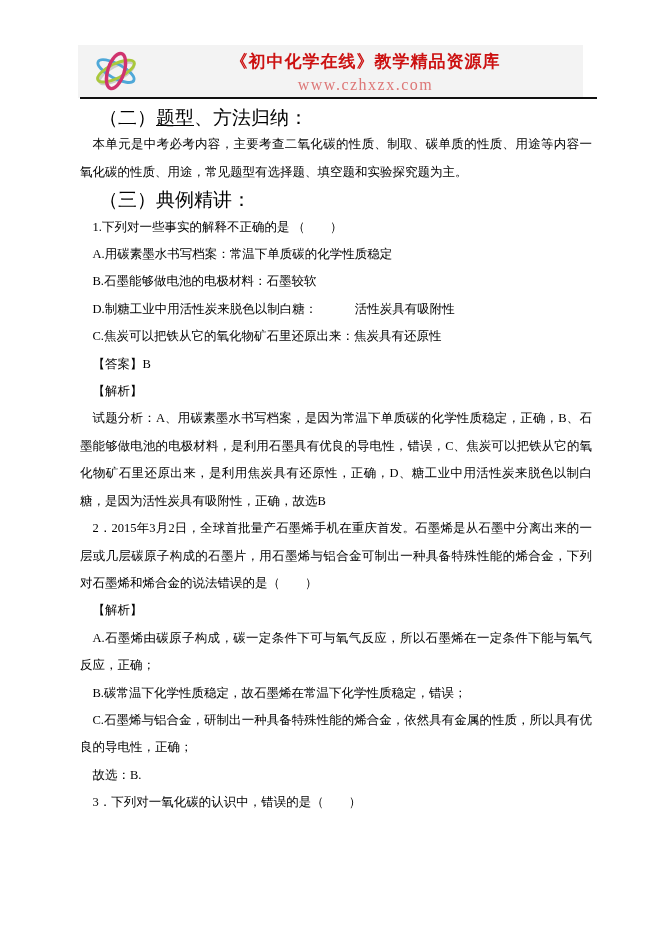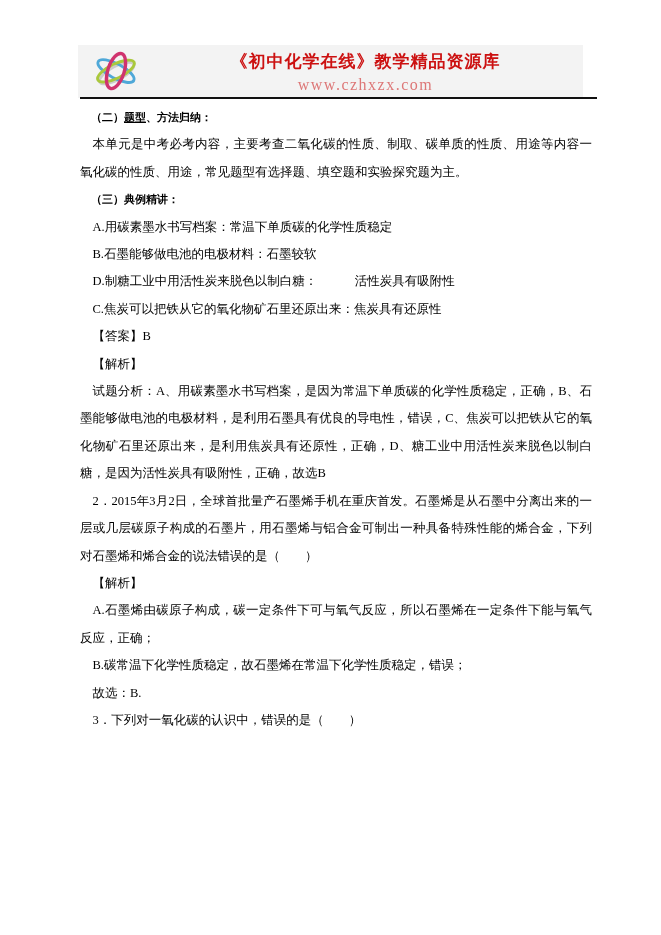--- a/index.html
+++ b/index.html
@@ -17,21 +17,21 @@
     font-size:17px; font-weight:bold; color:#cc1111; letter-spacing:1px;
     white-space:nowrap;
   }
   .site-url { font-size:16px; color:#dd7777; letter-spacing:1.5px; margin-top:3px; }
   .divider { position:absolute; left:80px; top:97px; width:517px; height:2px; background:#111; }
   .content {
     position:absolute; left:80px; top:104px; width:512px;
     font-size:12.5px; line-height:27.4px; text-align:justify;
   }
   .content p { margin:0; text-indent:1em; }
-  .heading { font-weight:bold; font-size:11px; }
+  .heading { font-weight:normal; font-size:19px; }
   .u { text-decoration:underline; }
   .optrow .col-a { display:inline-block; width:238px; }
 </style>
 </head>
 <body>
 
 <div class="letterhead">
   <div class="logo">
     <svg width="48" height="46" viewBox="0 0 50 46" xmlns="http://www.w3.org/2000/svg">
       <ellipse cx="26" cy="25" rx="20" ry="7" fill="none" stroke="#cccccc" stroke-width="3" transform="rotate(-28 24 25)"></ellipse>
@@ -45,28 +45,30 @@
     <div class="site-url">www.czhxzx.com</div>
   </div>
 </div>
 <div class="divider"></div>
 
 <div class="content">
   <p class="heading"><span>（二）</span><span class="u">题型</span><span>、方法归纳：</span></p>
   <p>本单元是中考必考内容，主要考查二氧化碳的性质、制取、碳单质的性质、用途等内容一氧化碳的性质、用途，常见题型有选择题、填空题和实验探究题为主。</p>
   <p class="heading">（三）典例精讲：</p>
 
+  <p>1.下列对一些事实的解释不正确的是 （　　）</p>
   <p>A.用碳素墨水书写档案：常温下单质碳的化学性质稳定</p>
   <p>B.石墨能够做电池的电极材料：石墨较软</p>
   <p>D.制糖工业中用活性炭来脱色以制白糖：　　　活性炭具有吸附性</p>
   <p>C.焦炭可以把铁从它的氧化物矿石里还原出来：焦炭具有还原性</p>
   <p>【答案】B</p>
   <p>【解析】</p>
   <p>试题分析：A、用碳素墨水书写档案，是因为常温下单质碳的化学性质稳定，正确，B、石墨能够做电池的电极材料，是利用石墨具有优良的导电性，错误，C、焦炭可以把铁从它的氧化物矿石里还原出来，是利用焦炭具有还原性，正确，D、糖工业中用活性炭来脱色以制白糖，是因为活性炭具有吸附性，正确，故选B</p>
 
   <p>2．2015年3月2日，全球首批量产石墨烯手机在重庆首发。石墨烯是从石墨中分离出来的一层或几层碳原子构成的石墨片，用石墨烯与铝合金可制出一种具备特殊性能的烯合金，下列对石墨烯和烯合金的说法错误的是（　　）</p>
   <p>【解析】</p>
   <p>A.石墨烯由碳原子构成，碳一定条件下可与氧气反应，所以石墨烯在一定条件下能与氧气反应，正确；</p>
   <p>B.碳常温下化学性质稳定，故石墨烯在常温下化学性质稳定，错误；</p>
+  <p>C.石墨烯与铝合金，研制出一种具备特殊性能的烯合金，依然具有金属的性质，所以具有优良的导电性，正确；</p>
   <p>故选：B.</p>
 
   <p>3．下列对一氧化碳的认识中，错误的是（　　）</p>
 </div>
 
 </body></html>

